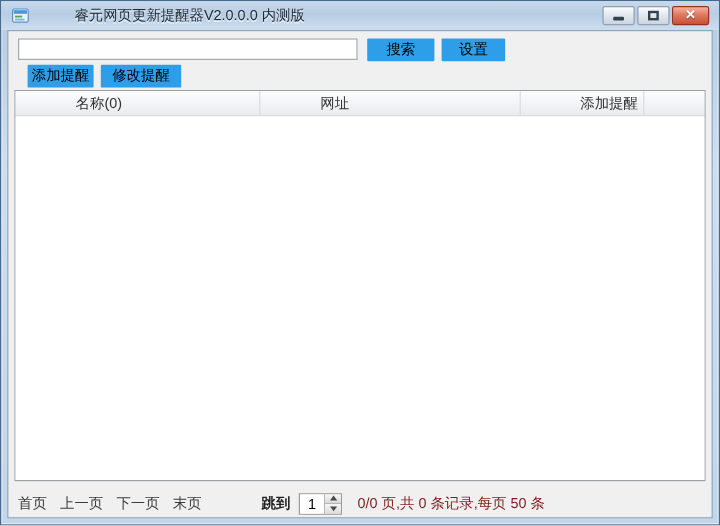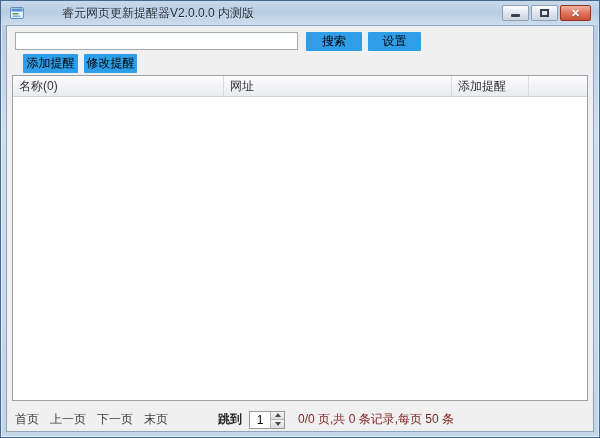--- a/index.html
+++ b/index.html
@@ -55,36 +55,36 @@
   }
   .btn-blue{
     background:#2f9ee8;color:#000000;border:none;border-radius:1px;
     font-size:12px;height:19px;cursor:default;padding:0;
     font-family:"Liberation Sans","DejaVu Sans",sans-serif;
     display:flex;align-items:center;justify-content:center;
   }
   .btn-search{position:absolute;left:299px;top:6px;width:56px;}
   .btn-settings{position:absolute;left:361px;top:6px;width:53px;}
   .btn-add{position:absolute;left:16px;top:28px;width:55px;}
-  .btn-edit{position:absolute;left:77px;top:28px;width:53px;}
+  .btn-edit{position:absolute;left:77px;top:28px;width:67px;}
   .btn-del{position:absolute;left:146px;top:28px;width:63px;}
   
   .table{
     position:absolute;left:5px;top:49px;width:576px;height:326px;
     border:1px solid #9aa0a6;background:#fff;box-sizing:border-box;
     display:flex;flex-direction:column;
   }
   .thead{
     height:20px;flex:0 0 auto;display:flex;
     background:linear-gradient(#fdfdfd,#f1f2f4 60%,#e9ebee);
     border-bottom:1px solid #cfd3d7;
   }
   .th{
     font-size:12px;color:#333;display:flex;align-items:center;
-    padding-left:6px;box-sizing:border-box;border-right:1px solid #d9dcdf;
+    padding-left:6px;box-sizing:border-box;border-right:1px solid #d9dcdf;margin-left:44px;
   }
   .th.c1{width:211px;}
   .th.c2{width:228px;}
   .th.c3{width:77px;}
   .th.c4{flex:1;border-right:none;}
   .tbody{flex:1;background:#fff;}
   
   .pager{
     position:absolute;left:8px;top:384px;right:8px;height:19px;
     display:flex;align-items:center;font-size:12px;color:#3c3c3c;

